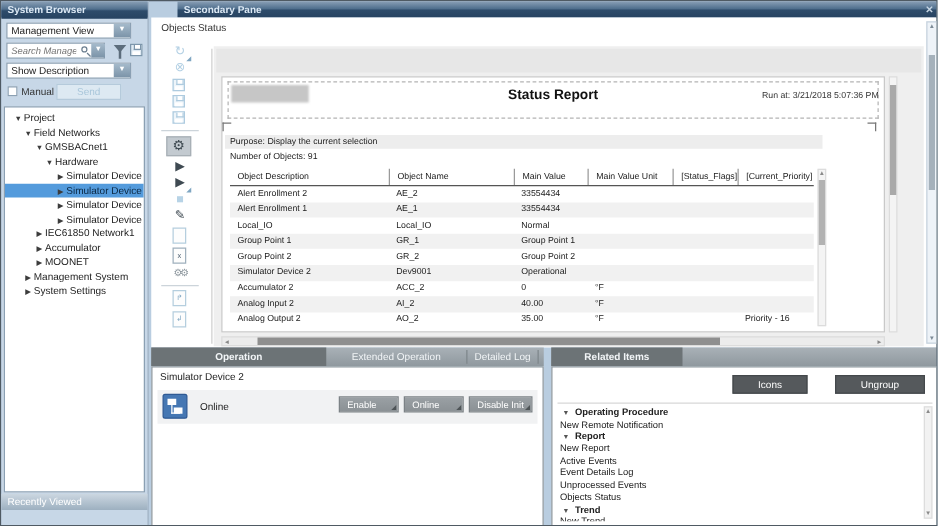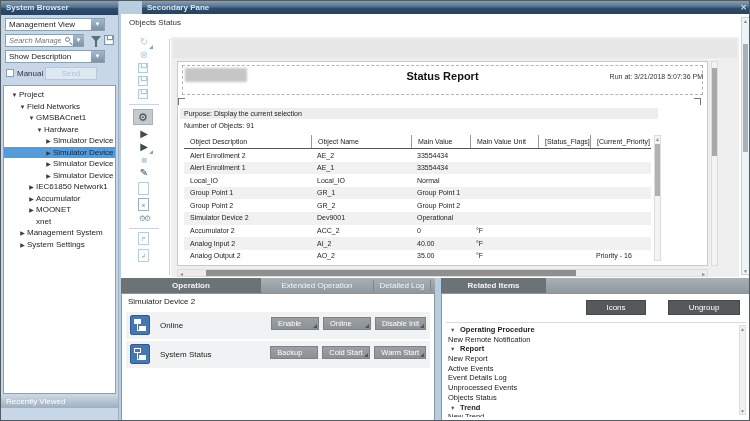--- a/index.html
+++ b/index.html
@@ -161,21 +161,20 @@
     <div class="trow" style="padding-left:14px;"><span class="tw">▼</span><span>Field Networks</span></div>
     <div class="trow" style="padding-left:23px;"><span class="tw">▼</span><span>GMSBACnet1</span></div>
     <div class="trow" style="padding-left:31px;"><span class="tw">▼</span><span>Hardware</span></div>
     <div class="trow" style="padding-left:40px;"><span class="tw">▶</span><span>Simulator Device 1</span></div>
     <div class="trow sel" style="padding-left:40px;"><span class="tw">▶</span><span>Simulator Device 2</span></div>
     <div class="trow" style="padding-left:40px;"><span class="tw">▶</span><span>Simulator Device 50</span></div>
     <div class="trow" style="padding-left:40px;"><span class="tw">▶</span><span>Simulator Device 100</span></div>
     <div class="trow" style="padding-left:23px;"><span class="tw">▶</span><span>IEC61850 Network1</span></div>
     <div class="trow" style="padding-left:23px;"><span class="tw">▶</span><span>Accumulator</span></div>
     <div class="trow" style="padding-left:23px;"><span class="tw">▶</span><span>MOONET</span></div>
-    <div class="trow" style="padding-left:23px;"><span class="tw"></span><span>xnet</span></div>
     <div class="trow" style="padding-left:14px;"><span class="tw">▶</span><span>Management System</span></div>
     <div class="trow" style="padding-left:14px;"><span class="tw">▶</span><span>System Settings</span></div>
   </div>
 
   <div id="rv-bar">Recently Viewed</div>
   <div id="sb-bar" class="titlebar">System Browser</div>
 </div>
 
 <div id="secondary">
   <div class="titlebar">
@@ -348,35 +347,20 @@
         </span>
       <span class="oplabel">Online</span>
       <span class="opvalue">Connected</span>
       <span class="opbtns">
         <span class="gbtn corner">Enable</span>
         <span class="gbtn corner">Online</span>
         <span class="gbtn corner">Disable Init</span>
       </span>
     </div>
 
-    <div class="oprow" style="top:47px;">
-      <span class="opicon outline">
-          <span class="s1"></span>
-          <span class="s2"></span>
-          <span class="ln"></span>
-          <span class="ln2"></span>
-        </span>
-      <span class="oplabel">System Status</span>
-      <span class="opvalue">Operational</span>
-      <span class="opbtns">
-        <span class="gbtn">Backup</span>
-        <span class="gbtn corner">Cold Start</span>
-        <span class="gbtn corner">Warm Start</span>
-      </span>
-    </div>
   </div>
 </div>
 
 <div id="related">
   <div class="tabbar">
     <span class="tab active" style="width:105px;">Related Items</span>
   </div>
   <div class="panel-body">
     <span class="dkbtn" style="right:104px; top:6px; width:60px;">Icons</span>
     <span class="dkbtn" style="right:10px; top:6px; width:72px;">Ungroup</span>

